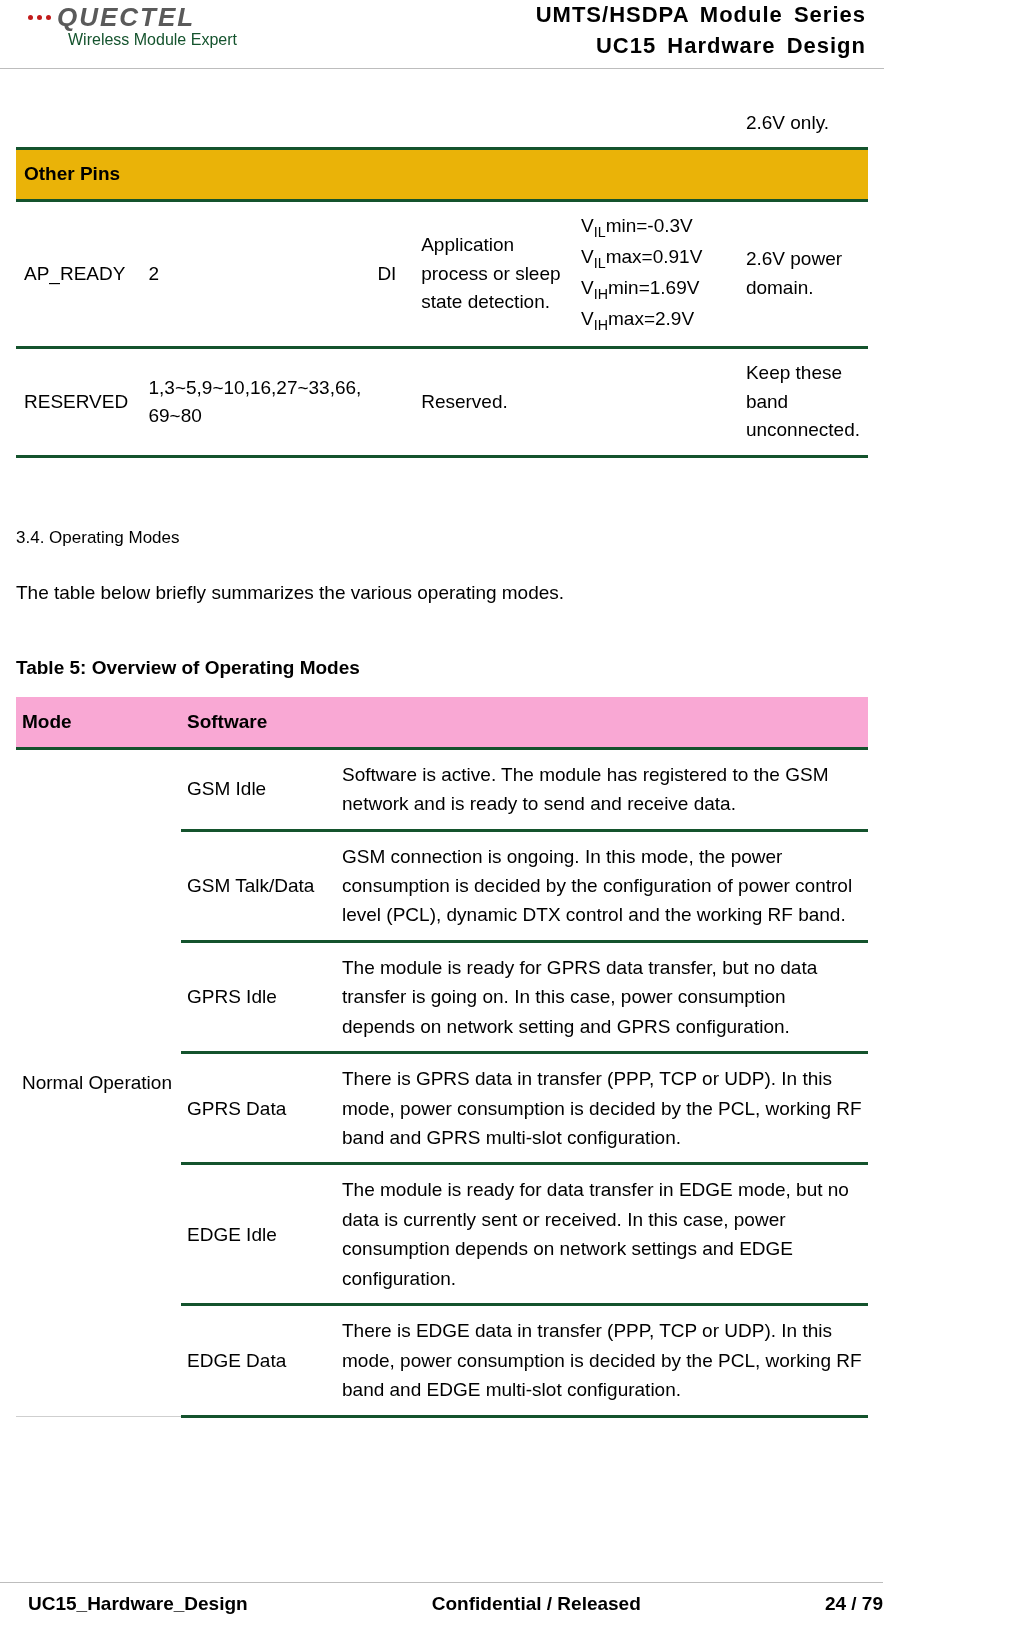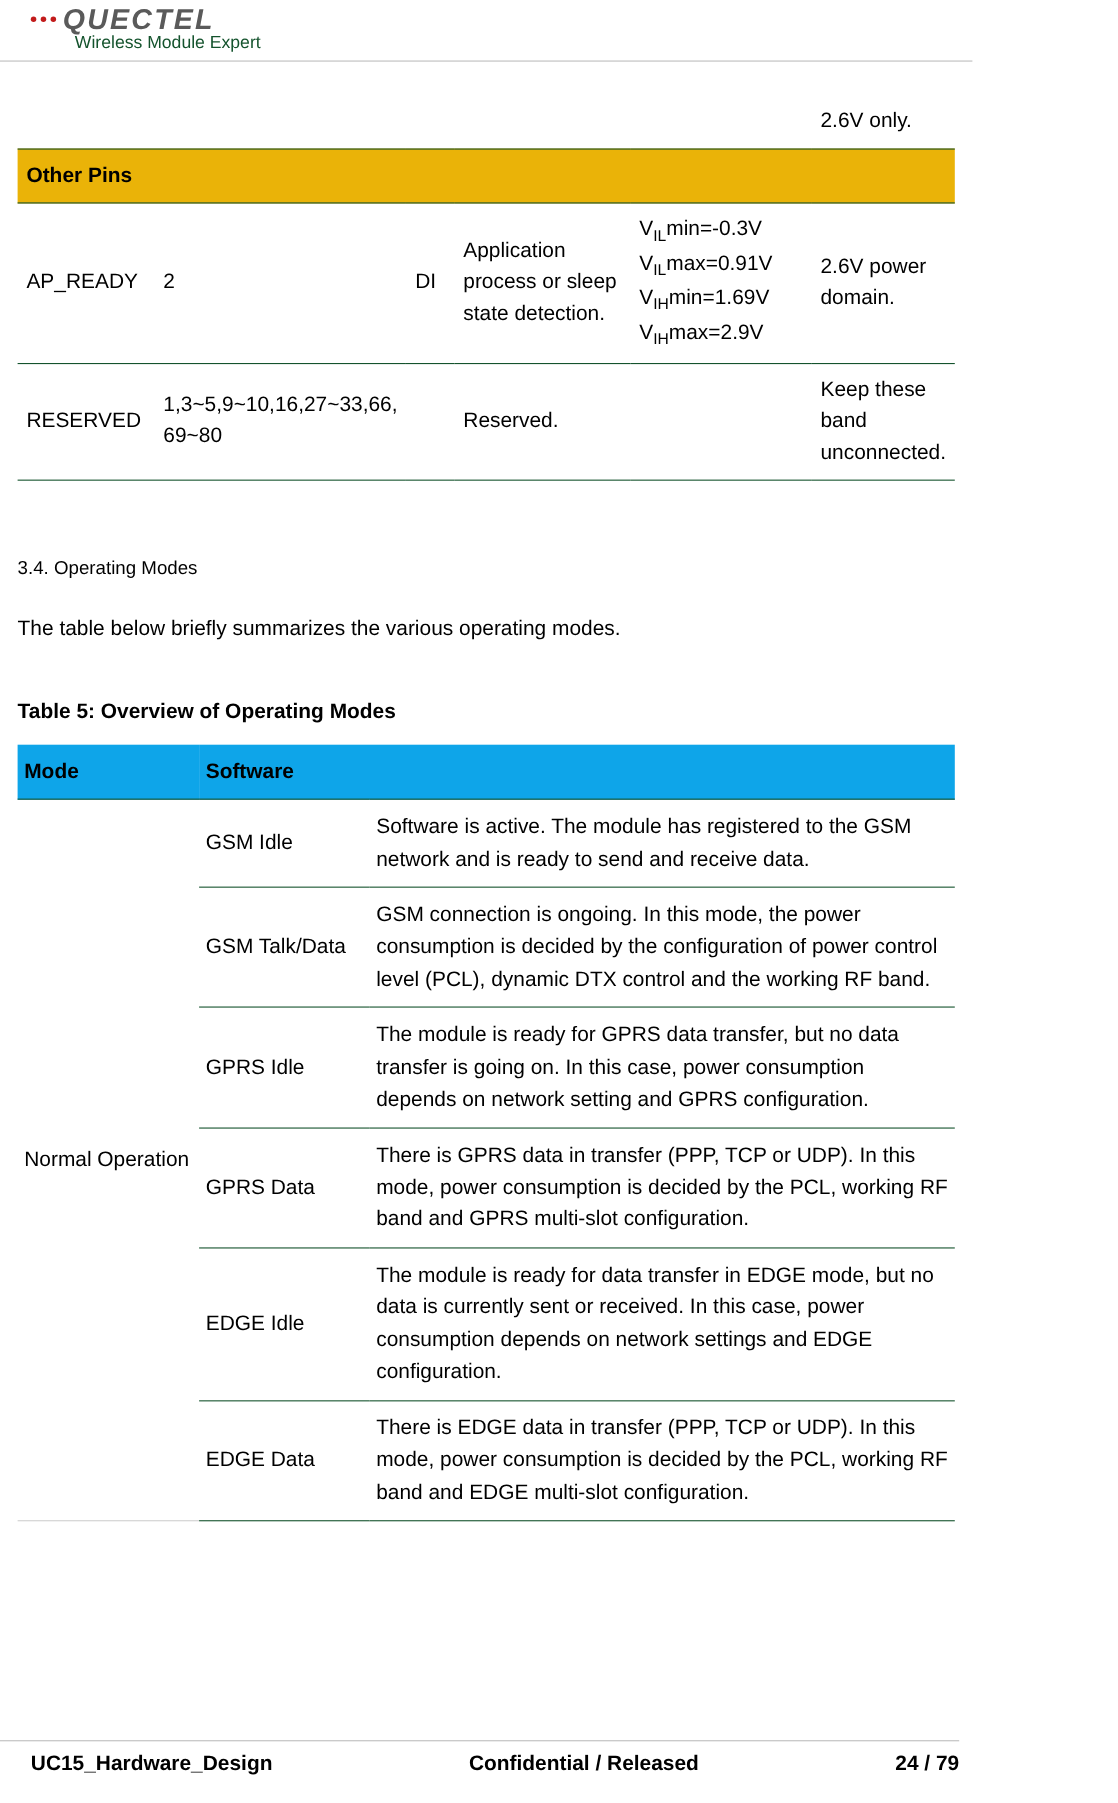--- a/index.html
+++ b/index.html
@@ -75,21 +75,21 @@
     border-collapse: collapse;
     font-size: 19px;
     line-height: 1.5;
   }
   table.pin-table td, table.pin-table th {
     text-align: left;
     vertical-align: middle;
     padding: 10px 8px;
   }
   .row-border-bottom > td {
-    border-bottom: 1px solid #14532d;
+    border-bottom: 3px solid #14532d;
   }
   .grey-row td {
     background: #eab308;
     font-weight: 700;
   }
   .header-row td {
     font-weight: 700;
   }
   .sub {
     font-size: 0.75em;
@@ -117,32 +117,32 @@
     border-collapse: collapse;
     font-size: 19px;
     line-height: 1.55;
   }
   table.mode-table td, table.mode-table th {
     text-align: left;
     vertical-align: middle;
     padding: 10px 6px;
   }
   .mode-header-row td {
-    background: #0ea5e9;
+    background: #f9a8d4;
     font-weight: 700;
   }
   .detail-cell {
     text-align: justify;
   }
 
   .footer {
     position: absolute;
     bottom: 24px;
     left: 0;
-    right: 12px;
+    right: 1px;
     padding: 10px 0 0 28px;
     border-top: 1px solid #bdbdbd;
     display: flex;
     justify-content: space-between;
     font-weight: 700;
     font-size: 19px;
   }
 </style>
 </head>
 <body>
@@ -154,20 +154,24 @@
       <div class="logo-word">
         <span class="dots">
           <span class="dot"></span>
             <span class="dot"></span>
             <span class="dot"></span>
         </span>
         <span>QUECTEL</span>
       </div>
       <div class="logo-tagline">Wireless Module Expert</div>
     </div>
+    <div class="doc-title-block">
+      <div>UMTS/HSDPA Module Series</div>
+      <div>UC15 Hardware Design</div>
+    </div>
   </div>
 
   <div class="content">
     <div class="top-margin"></div>
 
     <table class="pin-table">
       <colgroup>
         <col style="width:130px">
         <col style="width:100px">
         <col style="width:55px">

